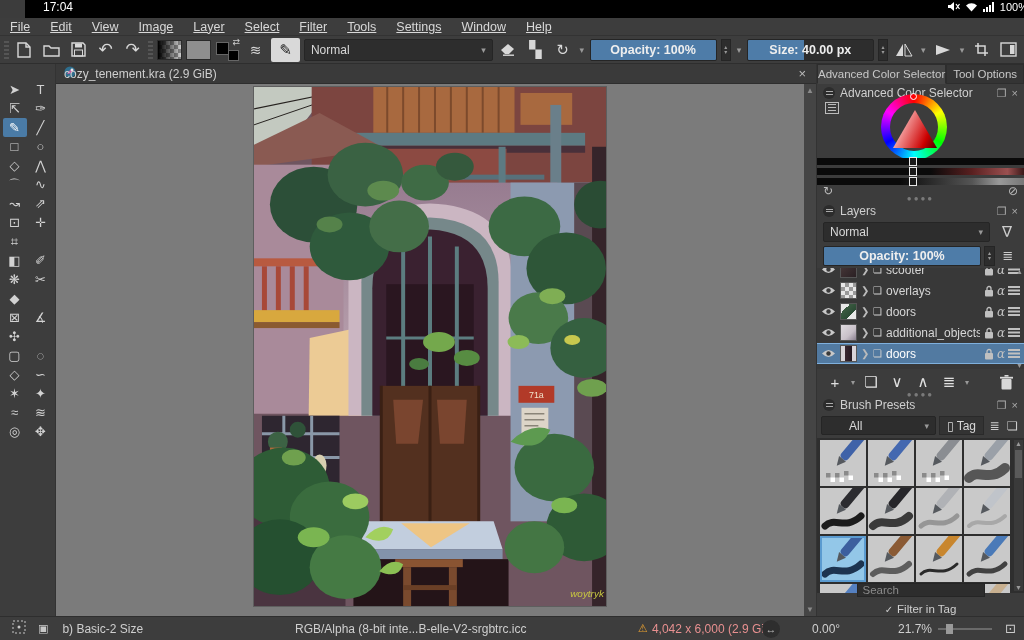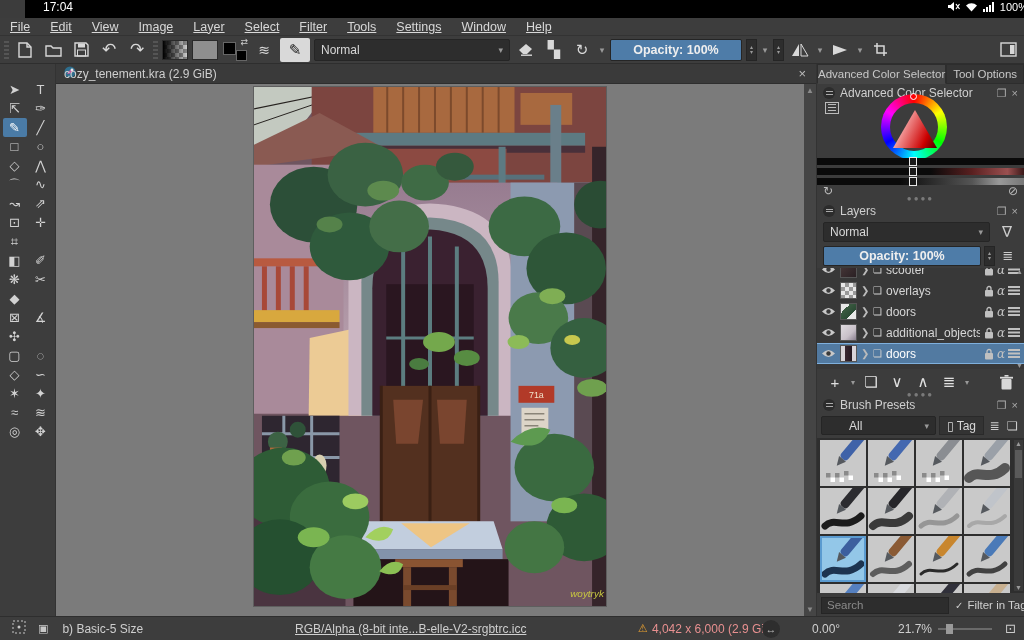--- a/index.html
+++ b/index.html
@@ -78,21 +78,21 @@
   .viewport { position: absolute; left: 0; top: 20px; right: 12px; bottom: 0; overflow: hidden; }
   .artwork { position: absolute; left: 197px; top: 2px; width: 354px; height: 521px;
              border: 1px solid #5e5e5e; background: #6f5560; }
   .artwork svg { display: block; width: 100%; height: 100%; }
   .vscroll { position: absolute; right: 0; top: 20px; bottom: 0; width: 12px; background: #454545;
              display: flex; flex-direction: column; justify-content: space-between; align-items: center;
              color: #8a8a8a; font-size: 8px; padding: 2px 0; }
 
   
   .rpanel { width: 208px; position: relative; background: #3c3c3c; border-left: 1px solid #333; }
-  .rp-abs { position: absolute; left: 0; right: 0; }
+  .rp-abs { position: absolute; left: 0; right: 0; justify-content: flex-end; }
   .panel-tabs { top: 0; height: 20px; display: flex; }
   .ptab { flex: 1; display: flex; align-items: center; justify-content: center; font-size: 11.5px;
           color: #c8c8c8; background: #343434; border: 1px solid #2d2d2d; white-space: nowrap; }
   .ptab.active { background: #454545; border-bottom-color: #454545; }
   .docker-head { height: 18px; display: flex; align-items: center; gap: 5px; padding: 0 6px;
                  color: #cfcfcf; font-size: 12px; }
   .docker-head .float-ic, .docker-head .close-ic { color: #aaa; font-size: 11px; }
   .docker-head .float-ic { margin-left: auto; }
   .burger { width: 12px; height: 12px; border-radius: 50%; background: #2c2c2c;
             display: flex; align-items: center; justify-content: center; }
@@ -168,33 +168,33 @@
   .brush-grid { position: absolute; left: 3px; top: 2px; display: grid;
                 grid-template-columns: repeat(4, 46px); gap: 2px; }
   .bcell { width: 46px; height: 46px; background: #c9c9c9; position: relative; overflow: hidden; }
   .bcell.selected { background: #93c7e8; outline: 2px solid #5b9bd0; outline-offset: -2px; }
   .bcell svg { display: block; width: 100%; height: 100%; }
   .bscroll { position: absolute; right: 1px; top: 2px; bottom: 2px; width: 9px; background: #3a3a3a;
              display: flex; flex-direction: column; justify-content: space-between; align-items: center;
              color: #999; font-size: 7px; }
   .bscroll .bthumb { position: absolute; top: 10px; left: 1px; width: 7px; height: 28px; background: #5a5a5a; }
 
-  .bp-search { top: 531px; height: 20px; display: flex; align-items: center; padding: 0 4px; gap: 6px; }
+  .bp-search { top: 531px; height: 20px; display: flex; align-items: center; padding: 0 4px; gap: 6px; flex-direction: column; }
   .search-input { width: 128px; height: 17px; background: #2d2d2d; border: 1px solid #252525;
                   color: #bbb; font-size: 11.5px; padding: 0 5px; font-family: inherit; }
   .search-input::placeholder { color: #8a8a8a; }
   .ftag { display: flex; align-items: center; gap: 4px; color: #d0d0d0; font-size: 11.5px; white-space: nowrap; }
   .ftag .cb { color: #ccc; font-size: 10px; }
 
   
   .statusbar { position: absolute; left: 0; bottom: 0; width: 1024px; height: 24px; background: #3d3d3d;
                border-top: 1px solid #2e2e2e; display: flex; align-items: center; font-size: 12px; color: #cfcfcf; }
   .sb-ic { margin-left: 12px; color: #c8c8c8; font-size: 12px; }
   .sb-brush { margin-left: 14px; }
-  .sb-profile { position: absolute; left: 295px; text-decoration: underline; }
+  .sb-profile { position: absolute; left: 295px; }
   .sb-dims { position: absolute; left: 638px; display: flex; align-items: center; gap: 4px;
              color: #e89090; }
   .sb-dims .warn { color: #e8a030; font-size: 11px; }
   .angle-btn { position: absolute; left: 762px; width: 18px; height: 18px; border-radius: 50%;
                background: #2e2e2e; color: #bbb; display: flex; align-items: center; justify-content: center;
                font-size: 11px; }
   .sb-angle { position: absolute; left: 812px; }
   .sb-zoom { position: absolute; left: 898px; }
   .zoom-slider { position: absolute; left: 938px; width: 54px; height: 2px; background: #6a6a6a; top: 11px; }
   .zoom-slider .zhandle { position: absolute; left: 8px; top: -4px; width: 7px; height: 10px; background: #9a9a9a; }
@@ -298,20 +298,24 @@
     <span class="mini-arrow">▾</span>
     <span class="slider" style="width:132px">
       <span class="fill" style="width:100%"></span>
       <span class="lbl">Opacity: 100%</span>
     </span>
     <span class="spin">
         <span>▴</span>
         <span>▾</span>
       </span>
     <span class="mini-arrow">▾</span>
+    <span class="slider" style="width:132px">
+      <span class="fill" style="width:45%"></span>
+      <span class="lbl">Size: 40.00 px</span>
+    </span>
     <span class="spin">
         <span>▴</span>
         <span>▾</span>
       </span>
     <span class="tb-btn">
         <svg width="18" height="14" viewBox="0 0 18 14">
           <path d="M8,1 v12 L1,13 Z" fill="#d8d8d8"></path>
           <path d="M10,1 v12 l7,0 Z" fill="none" stroke="#d8d8d8"></path>
         </svg>
       </span>
@@ -928,21 +932,21 @@
       </div>
     </div>
   </div>
 
   <div class="statusbar">
     <span class="sb-ic"><svg width="14" height="14" viewBox="0 0 14 14">
           <rect x="1" y="1" width="12" height="12" fill="none" stroke="#c8c8c8" stroke-dasharray="2 2"></rect>
           <circle cx="7" cy="7" r="1.5" fill="#c8c8c8"></circle>
         </svg></span>
     <span class="sb-ic" style="font-size:11px">▣</span>
-    <span class="sb-brush">b) Basic-5 Size</span>
+    <span class="sb-brush">b) Basic-2 Size</span>
     <span class="sb-profile">RGB/Alpha (8-bit inte...B-elle-V2-srgbtrc.icc</span>
     <span class="sb-dims">
       <span class="warn">⚠</span>
       <span>4,042 x 6,000 (2.9 GiB)</span>
     </span>
     <span class="angle-btn">↔</span>
     <span class="sb-angle">0.00°</span>
     <span class="sb-zoom">21.7%</span>
     <span class="zoom-slider">
         <span class="zhandle"></span>

